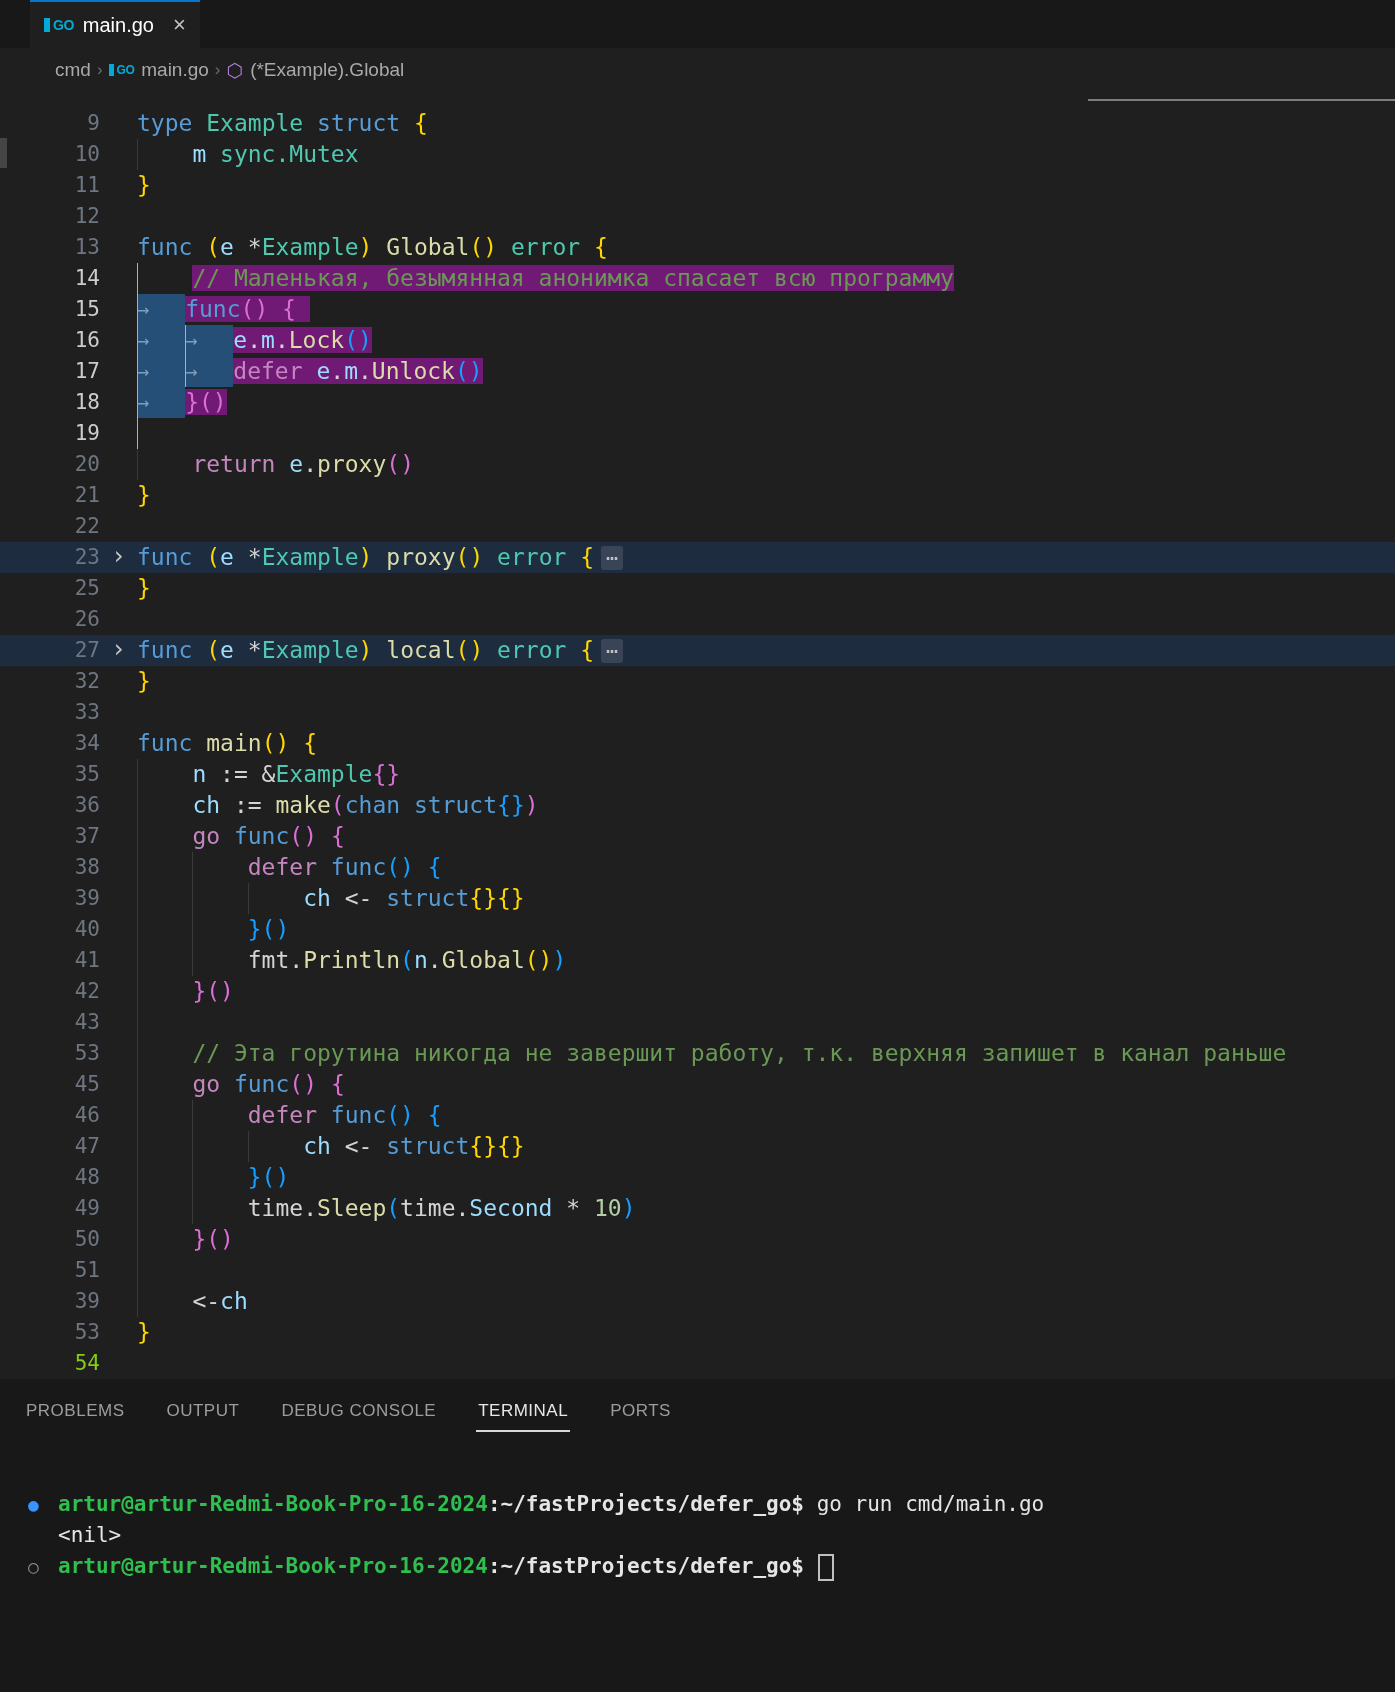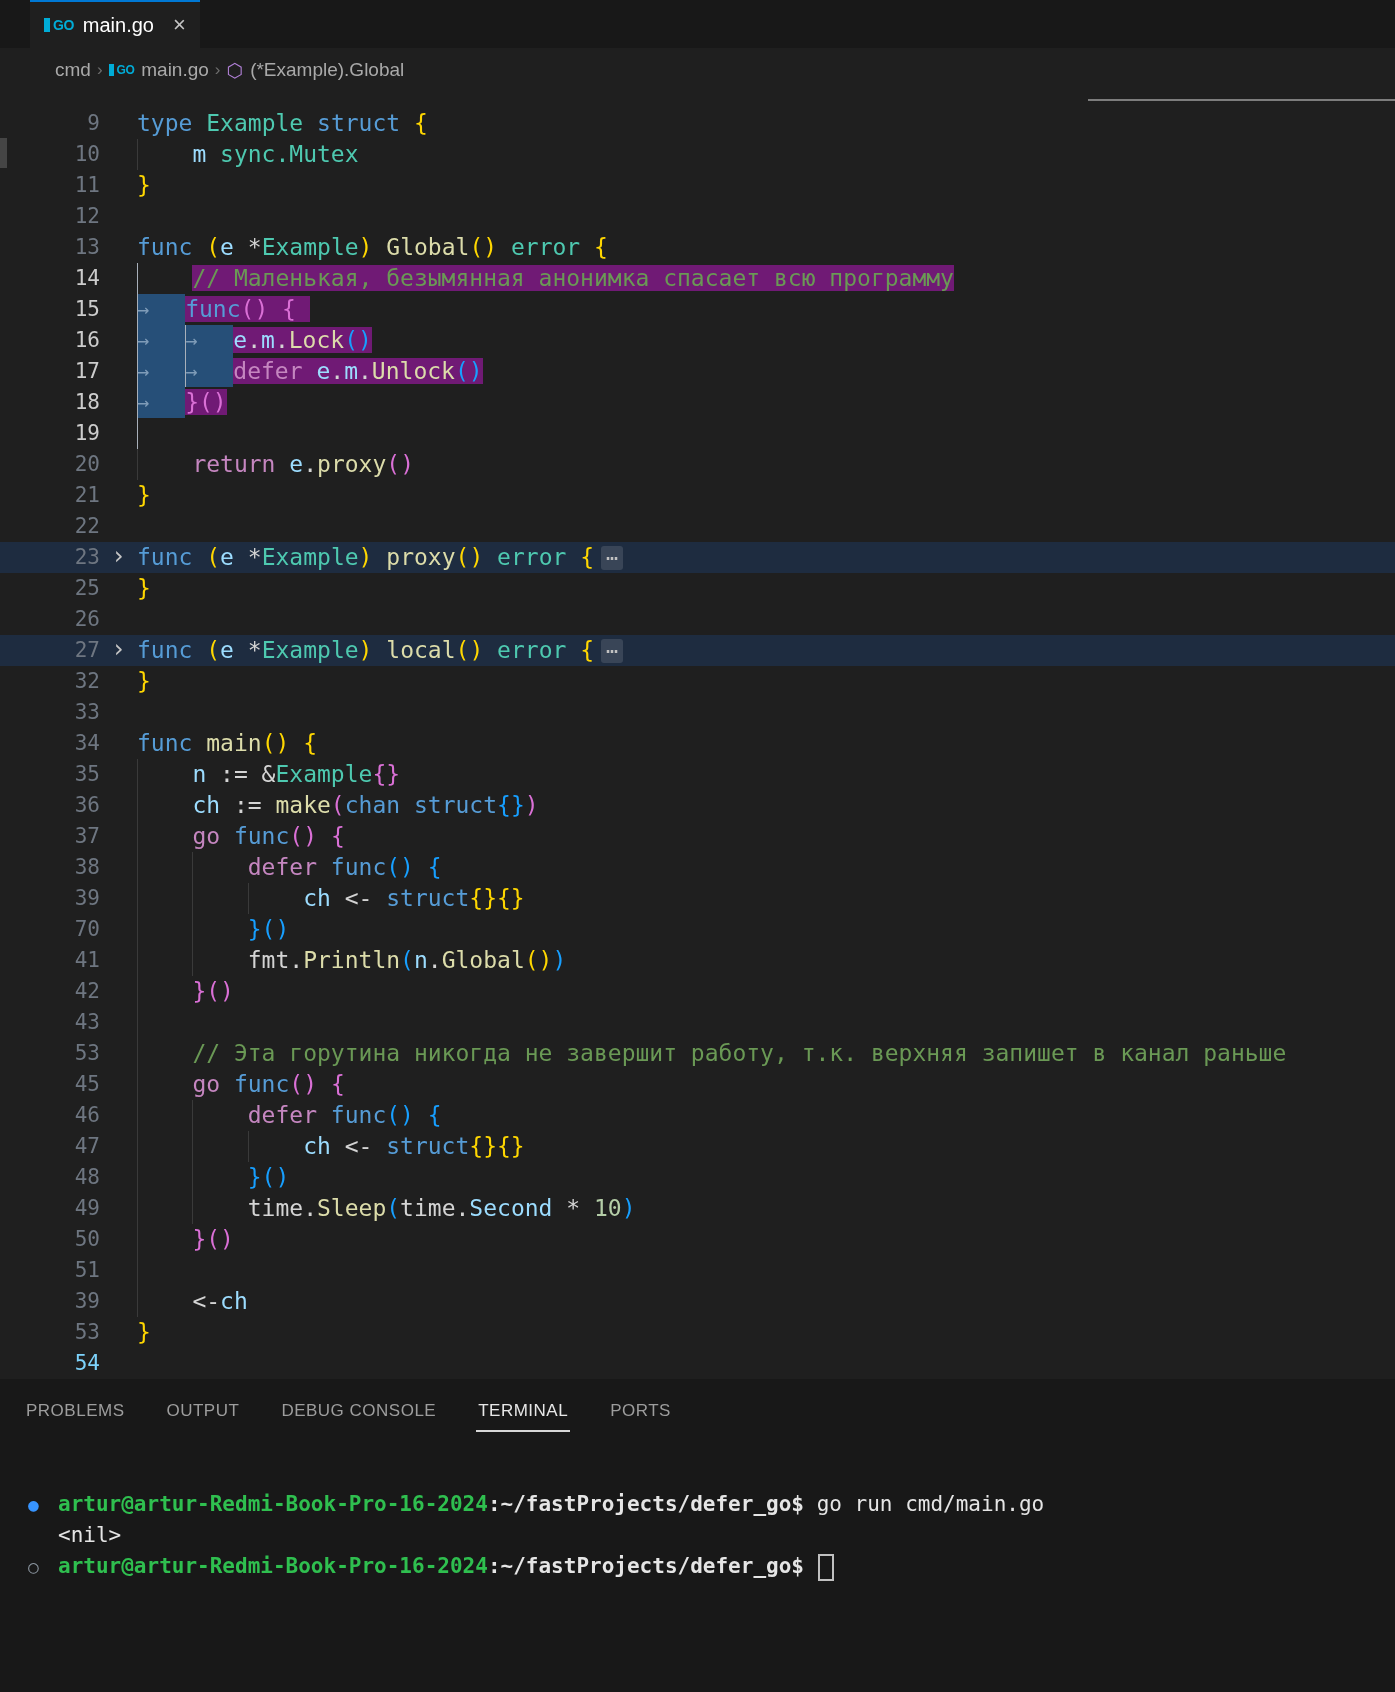--- a/index.html
+++ b/index.html
@@ -26,21 +26,21 @@
   #scroll-decoration{position:absolute;top:99px;left:1088px;right:0;height:2px;background:#7d7d7d;}
   #left-margin-decoration{position:absolute;left:0;top:138px;width:7px;height:30px;background:#454545;}
 
   
   #editor{padding-top:16px;}
   .line{display:flex;height:31px;line-height:31px;font-family:"DejaVu Sans Mono",monospace;
         font-size:23px;white-space:pre;}
   .line.foldhl{background:#1e2c40;}
   .gutter{width:100px;flex:none;text-align:right;color:#6e7681;font-size:21px;}
   .gutter.hl{color:#cccccc;}
-  .gutter.dim{color:#7dd3fc;}
+  .gutter.dim{color:#84cc16;}
   .fold-col{width:37px;flex:none;text-align:center;color:#c5c5c5;font-size:24px;line-height:29px;}
   .code{flex:1;}
 
   
   .kw{color:#569CD6;}   .ctrl{color:#C586C0;} .typ{color:#4EC9B0;}
   .vr{color:#9CDCFE;}   .fn{color:#DCDCAA;}   .cm{color:#6A9955;}
   .num{color:#B5CEA8;}  .pl{color:#D4D4D4;}
   .b1{color:#FFD700;}   .b2{color:#DA70D6;}   .b3{color:#179FFF;}
   .sel{background:#701a75;}
   .ig,.igA,.ws{display:inline-block;width:4ch;height:31px;vertical-align:top;}
@@ -122,21 +122,21 @@
       <div class="line"><span class="gutter">26</span><span class="fold-col"></span><span class="code"></span></div>
       <div class="line foldhl"><span class="gutter">27</span><span class="fold-col">›</span><span class="code"><span class="kw">func </span><span class="b1">(</span><span class="vr">e</span><span class="pl"> *</span><span class="typ">Example</span><span class="b1">) </span><span class="fn">local</span><span class="b1">() </span><span class="typ">error </span><span class="b1">{</span><span class="fold-ellipsis">⋯</span></span></div>
       <div class="line"><span class="gutter">32</span><span class="fold-col"></span><span class="code"><span class="b1">}</span></span></div>
       <div class="line"><span class="gutter">33</span><span class="fold-col"></span><span class="code"></span></div>
       <div class="line"><span class="gutter">34</span><span class="fold-col"></span><span class="code"><span class="kw">func </span><span class="fn">main</span><span class="b1">() </span><span class="b1">{</span></span></div>
       <div class="line"><span class="gutter">35</span><span class="fold-col"></span><span class="code"><span class="ig"></span><span class="vr">n </span><span class="pl">:= &amp;</span><span class="typ">Example</span><span class="b2">{}</span></span></div>
       <div class="line"><span class="gutter">36</span><span class="fold-col"></span><span class="code"><span class="ig"></span><span class="vr">ch </span><span class="pl">:= </span><span class="fn">make</span><span class="b2">(</span><span class="kw">chan </span><span class="kw">struct</span><span class="b3">{}</span><span class="b2">)</span></span></div>
       <div class="line"><span class="gutter">37</span><span class="fold-col"></span><span class="code"><span class="ig"></span><span class="ctrl">go </span><span class="kw">func</span><span class="b2">()</span><span class="pl"> </span><span class="b2">{</span></span></div>
       <div class="line"><span class="gutter">38</span><span class="fold-col"></span><span class="code"><span class="ig"></span><span class="ig"></span><span class="ctrl">defer </span><span class="kw">func</span><span class="b3">()</span><span class="pl"> </span><span class="b3">{</span></span></div>
       <div class="line"><span class="gutter">39</span><span class="fold-col"></span><span class="code"><span class="ig"></span><span class="ig"></span><span class="ig"></span><span class="vr">ch </span><span class="pl">&lt;- </span><span class="kw">struct</span><span class="b1">{}{}</span></span></div>
-      <div class="line"><span class="gutter">70</span><span class="fold-col"></span><span class="code"><span class="ig"></span><span class="ig"></span><span class="b3">}()</span></span></div>
+      <div class="line"><span class="gutter">40</span><span class="fold-col"></span><span class="code"><span class="ig"></span><span class="ig"></span><span class="b3">}()</span></span></div>
       <div class="line"><span class="gutter">41</span><span class="fold-col"></span><span class="code"><span class="ig"></span><span class="ig"></span><span class="pl">fmt</span><span class="pl">.</span><span class="fn">Println</span><span class="b3">(</span><span class="vr">n</span><span class="pl">.</span><span class="fn">Global</span><span class="b1">()</span><span class="b3">)</span></span></div>
       <div class="line"><span class="gutter">42</span><span class="fold-col"></span><span class="code"><span class="ig"></span><span class="b2">}()</span></span></div>
       <div class="line"><span class="gutter">43</span><span class="fold-col"></span><span class="code"><span class="ig"></span></span></div>
       <div class="line"><span class="gutter">53</span><span class="fold-col"></span><span class="code"><span class="ig"></span><span class="cm">// Эта горутина никогда не завершит работу, т.к. верхняя запишет в канал раньше</span></span></div>
       <div class="line"><span class="gutter">45</span><span class="fold-col"></span><span class="code"><span class="ig"></span><span class="ctrl">go </span><span class="kw">func</span><span class="b2">()</span><span class="pl"> </span><span class="b2">{</span></span></div>
       <div class="line"><span class="gutter">46</span><span class="fold-col"></span><span class="code"><span class="ig"></span><span class="ig"></span><span class="ctrl">defer </span><span class="kw">func</span><span class="b3">()</span><span class="pl"> </span><span class="b3">{</span></span></div>
       <div class="line"><span class="gutter">47</span><span class="fold-col"></span><span class="code"><span class="ig"></span><span class="ig"></span><span class="ig"></span><span class="vr">ch </span><span class="pl">&lt;- </span><span class="kw">struct</span><span class="b1">{}{}</span></span></div>
       <div class="line"><span class="gutter">48</span><span class="fold-col"></span><span class="code"><span class="ig"></span><span class="ig"></span><span class="b3">}()</span></span></div>
       <div class="line"><span class="gutter">49</span><span class="fold-col"></span><span class="code"><span class="ig"></span><span class="ig"></span><span class="pl">time</span><span class="pl">.</span><span class="fn">Sleep</span><span class="b3">(</span><span class="pl">time</span><span class="pl">.</span><span class="vr">Second</span><span class="pl"> * </span><span class="num">10</span><span class="b3">)</span></span></div>
       <div class="line"><span class="gutter">50</span><span class="fold-col"></span><span class="code"><span class="ig"></span><span class="b2">}()</span></span></div>

